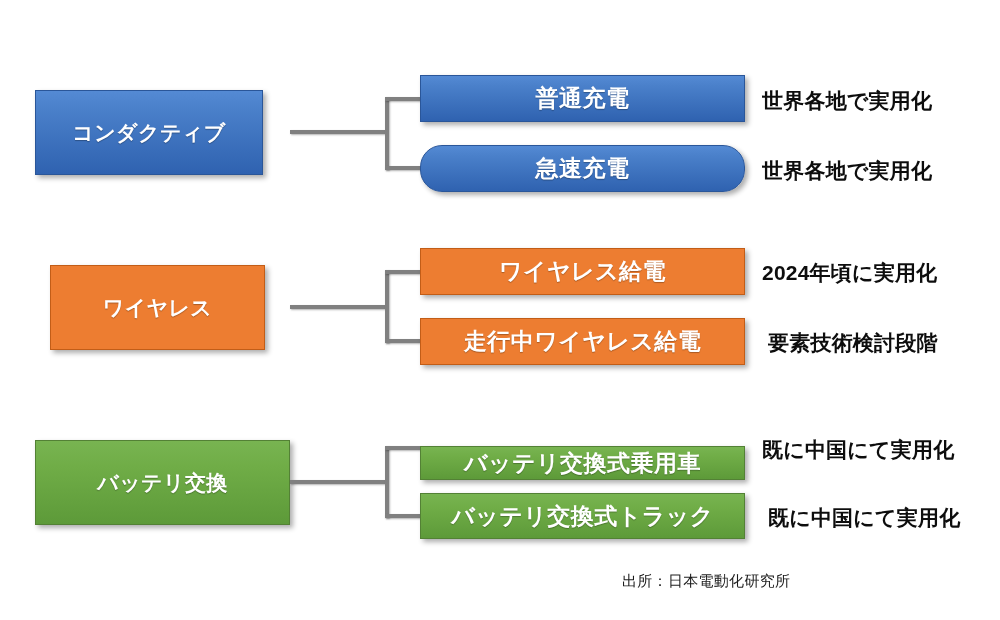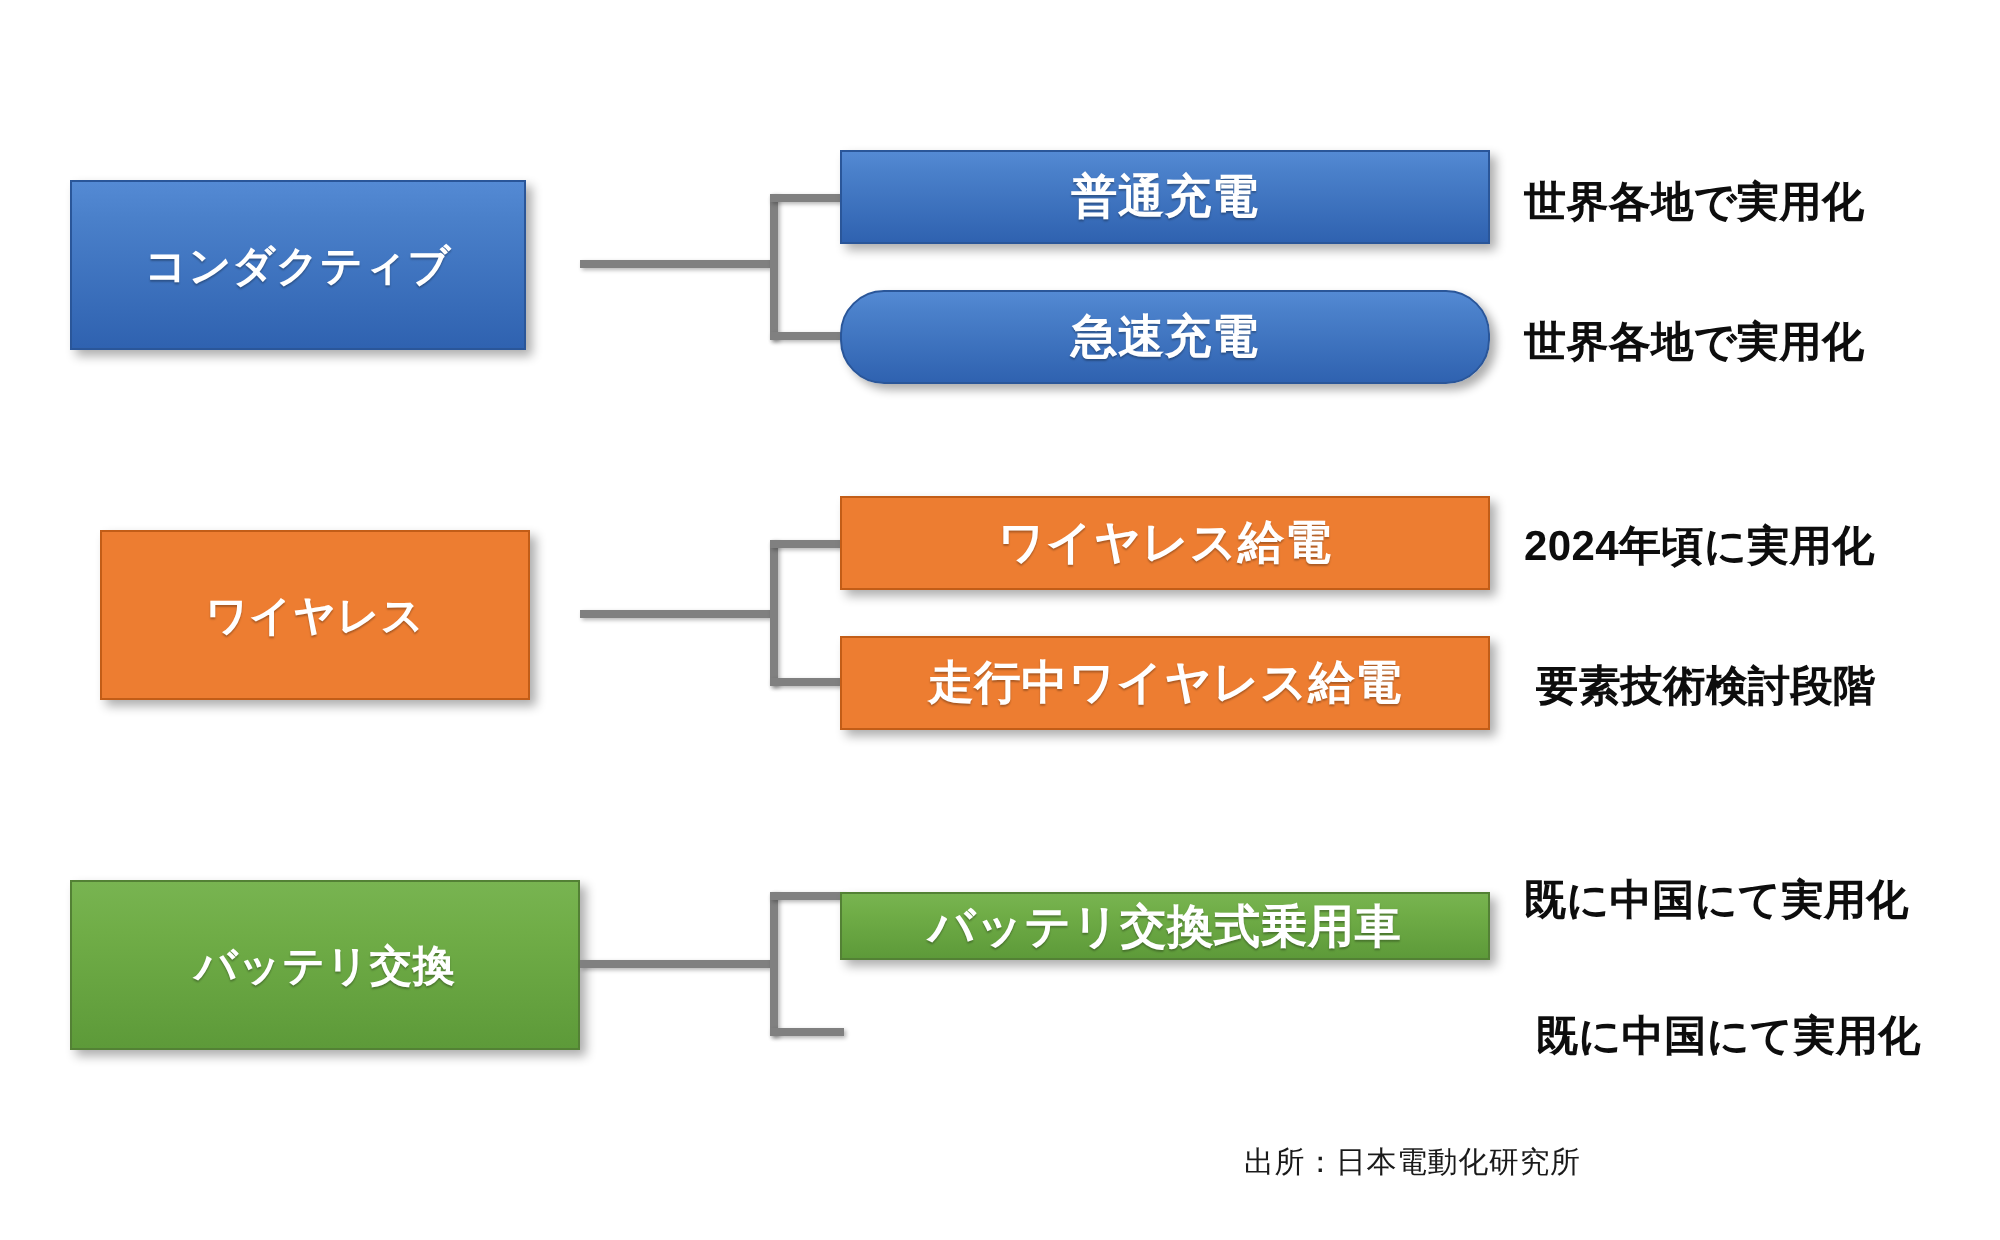--- a/index.html
+++ b/index.html
@@ -148,17 +148,20 @@
     <div class="conn-seg shadowed" style="left:385px; top:446px; width:4px; height:72px;"></div>
     <div class="conn-seg shadowed" style="left:385px; top:446px; width:37px; height:4px;"></div>
     <div class="conn-seg shadowed" style="left:385px; top:514px; width:37px; height:4px;"></div>
   </div>
 
   <div class="node child green" style="left:420px; top:446px; width:325px; height:34px;">
     <span>バッテリ交換式乗用車</span>
   </div>
   <div class="status-label" style="left:762px; top:436px;">既に中国にて実用化</div>
 
+  <div class="node child green" style="left:420px; top:493px; width:325px; height:46px;">
+    <span>バッテリ交換式トラック</span>
+  </div>
   <div class="status-label" style="left:768px; top:504px;">既に中国にて実用化</div>
 
   <div class="source-note" style="left:622px; top:572px;">出所：日本電動化研究所</div>
 
 </div>
 
 </body></html>

